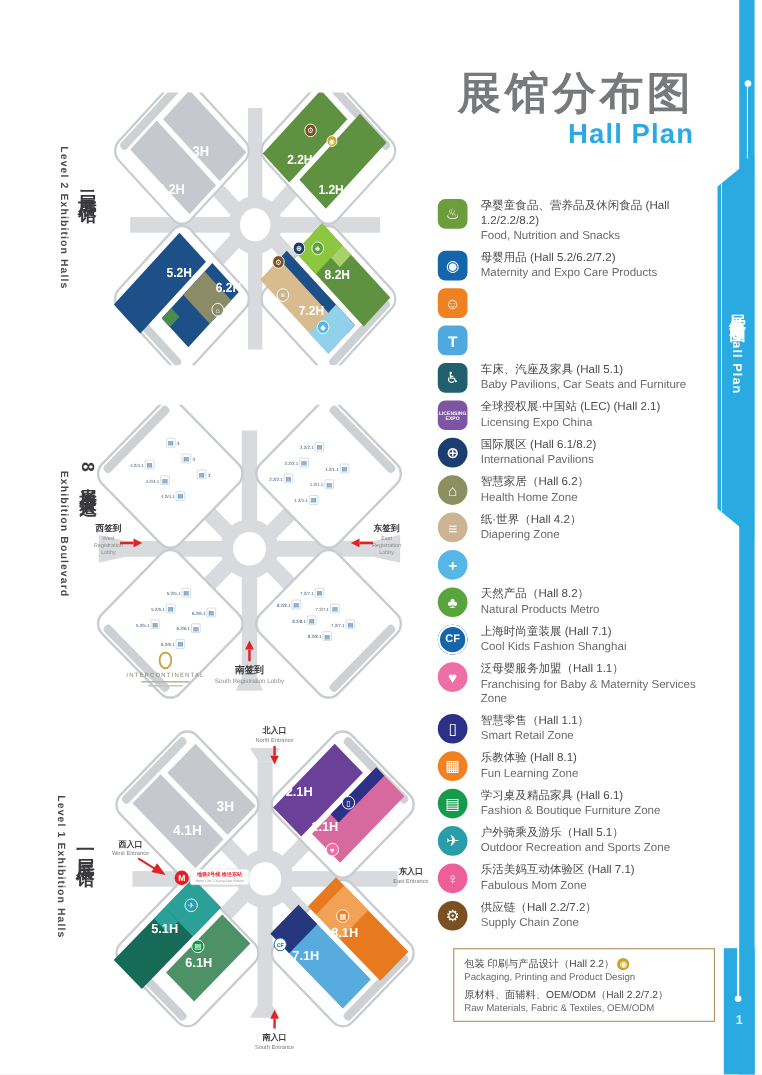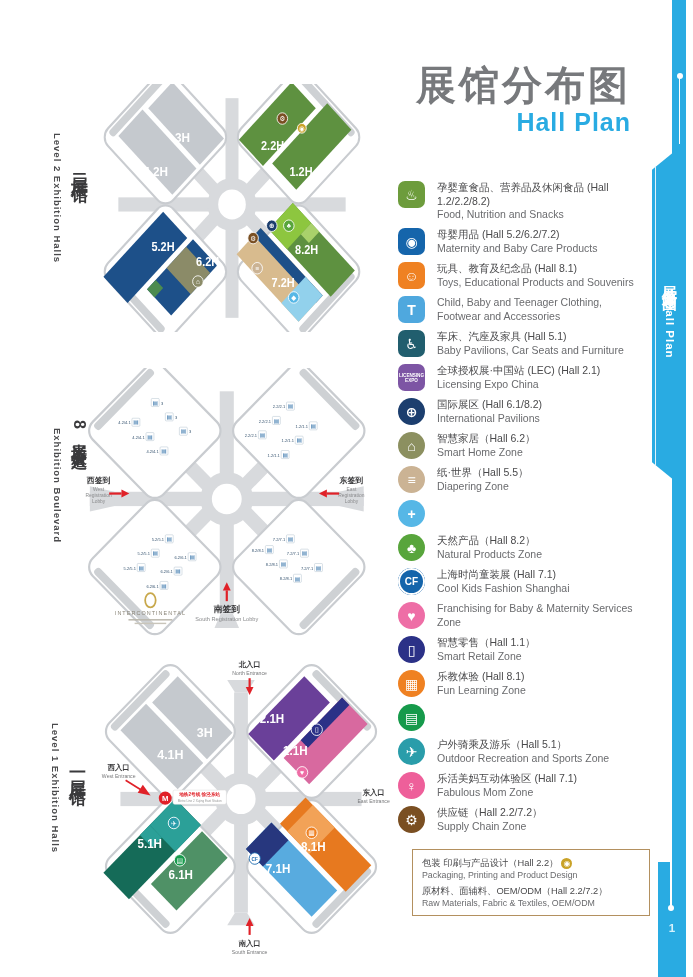--- a/index.html
+++ b/index.html
@@ -405,34 +405,29 @@
       <span class="li-icon square" style="background: rgb(109, 156, 60); color: rgb(255, 255, 255);">♨</span>
       <div class="li-text">
         <div class="li-zh">孕婴童食品、营养品及休闲食品 (Hall 1.2/2.2/8.2)</div>
         <div class="li-en">Food, Nutrition and Snacks</div>
       </div>
     </div>
         <div class="li">
       <span class="li-icon square" style="background: rgb(21, 101, 171); color: rgb(255, 255, 255);">◉</span>
       <div class="li-text">
         <div class="li-zh">母婴用品 (Hall 5.2/6.2/7.2)</div>
-        <div class="li-en">Maternity and Baby Care Products</div>
+        <div class="li-en">Maternity and Expo Care Products</div>
       </div>
     </div>
         <div class="li">
       <span class="li-icon square" style="background: rgb(239, 129, 34); color: rgb(255, 255, 255);">☺</span>
-      <div class="li-text">
-        <div class="li-zh">玩具、教育及纪念品 (Hall 8.1)</div>
-        <div class="li-en">Toys, Educational Products and Souvenirs</div>
-      </div>
     </div>
         <div class="li">
       <span class="li-icon square" style="background: rgb(79, 168, 222); color: rgb(255, 255, 255);">T</span>
       <div class="li-text">
-        <div class="li-en">Child, Baby and Teenager Clothing, Footwear and Accessories</div>
       </div>
     </div>
         <div class="li">
       <span class="li-icon square" style="background: rgb(33, 94, 110); color: rgb(255, 255, 255);">♿</span>
       <div class="li-text">
         <div class="li-zh">车床、汽座及家具 (Hall 5.1)</div>
         <div class="li-en">Baby Pavilions, Car Seats and Furniture</div>
       </div>
     </div>
         <div class="li">
@@ -446,69 +441,74 @@
       <span class="li-icon circle" style="background: rgb(28, 62, 110); color: rgb(255, 255, 255);">⊕</span>
       <div class="li-text">
         <div class="li-zh">国际展区 (Hall 6.1/8.2)</div>
         <div class="li-en">International Pavilions</div>
       </div>
     </div>
         <div class="li">
       <span class="li-icon circle" style="background: rgb(140, 144, 96); color: rgb(255, 255, 255);">⌂</span>
       <div class="li-text">
         <div class="li-zh">智慧家居（Hall 6.2）</div>
-        <div class="li-en">Smart Home Zone</div>
+        <div class="li-en">Health Home Zone</div>
       </div>
     </div>
         <div class="li">
       <span class="li-icon circle" style="background: rgb(203, 179, 148); color: rgb(255, 255, 255);">≡</span>
       <div class="li-text">
-        <div class="li-zh">纸·世界（Hall 5.5）</div>
+        <div class="li-zh">纸·世界（Hall 4.2）</div>
         <div class="li-en">Diapering Zone</div>
       </div>
     </div>
         <div class="li">
       <span class="li-icon circle" style="background: rgb(86, 183, 230); color: rgb(255, 255, 255);">+</span>
     </div>
         <div class="li">
       <span class="li-icon circle" style="background: rgb(88, 165, 60); color: rgb(255, 255, 255);">♣</span>
       <div class="li-text">
         <div class="li-zh">天然产品（Hall 8.2）</div>
-        <div class="li-en">Natural Products Zone</div>
+        <div class="li-en">Natural Products Metro</div>
       </div>
     </div>
         <div class="li">
       <span class="li-icon circle cf" style="background: rgb(21, 101, 171); color: rgb(255, 255, 255); box-shadow: rgb(255, 255, 255) 0px 0px 0px 2px inset, rgb(21, 101, 171) 0px 0px 0px 3.5px inset;">CF</span>
       <div class="li-text">
         <div class="li-zh">上海时尚童装展 (Hall 7.1)</div>
         <div class="li-en">Cool Kids Fashion Shanghai</div>
       </div>
     </div>
         <div class="li">
       <span class="li-icon circle" style="background: rgb(238, 110, 166); color: rgb(255, 255, 255);">♥</span>
       <div class="li-text">
+        <div class="li-zh">泛母婴服务加盟（Hall 1.1）</div>
         <div class="li-en">Franchising for Baby &amp; Maternity Services Zone</div>
       </div>
     </div>
         <div class="li">
       <span class="li-icon circle" style="background: rgb(43, 49, 135); color: rgb(255, 255, 255);">▯</span>
       <div class="li-text">
         <div class="li-zh">智慧零售（Hall 1.1）</div>
         <div class="li-en">Smart Retail Zone</div>
       </div>
     </div>
         <div class="li">
       <span class="li-icon circle" style="background: rgb(239, 129, 34); color: rgb(255, 255, 255);">▦</span>
       <div class="li-text">
         <div class="li-zh">乐教体验 (Hall 8.1)</div>
         <div class="li-en">Fun Learning Zone</div>
       </div>
     </div>
         <div class="li">
       <span class="li-icon circle" style="background: rgb(22, 154, 75); color: rgb(255, 255, 255);">▤</span>
+      <div class="li-text">
+        <div class="li-zh">学习桌及精品家具 (Hall 6.1)</div>
+        <div class="li-en">Fashion &amp; Boutique Furniture Zone</div>
+      </div>
     </div>
         <div class="li">
       <span class="li-icon circle" style="background: rgb(42, 157, 170); color: rgb(255, 255, 255);">✈</span>
       <div class="li-text">
         <div class="li-zh">户外骑乘及游乐（Hall 5.1）</div>
         <div class="li-en">Outdoor Recreation and Sports Zone</div>
       </div>
     </div>
         <div class="li">
       <span class="li-icon circle" style="background: rgb(238, 95, 154); color: rgb(255, 255, 255);">♀</span>

